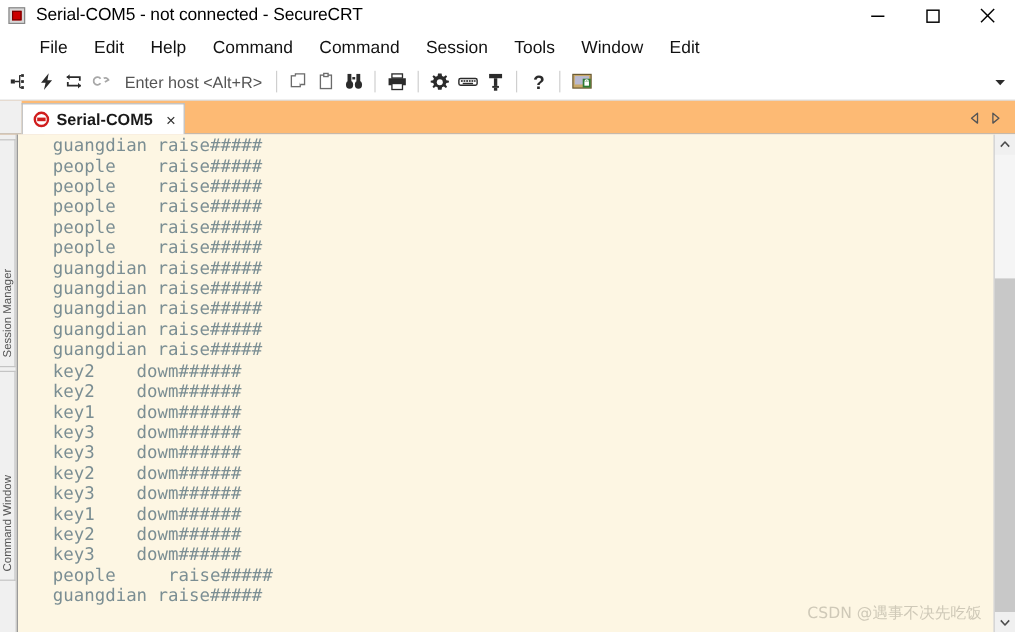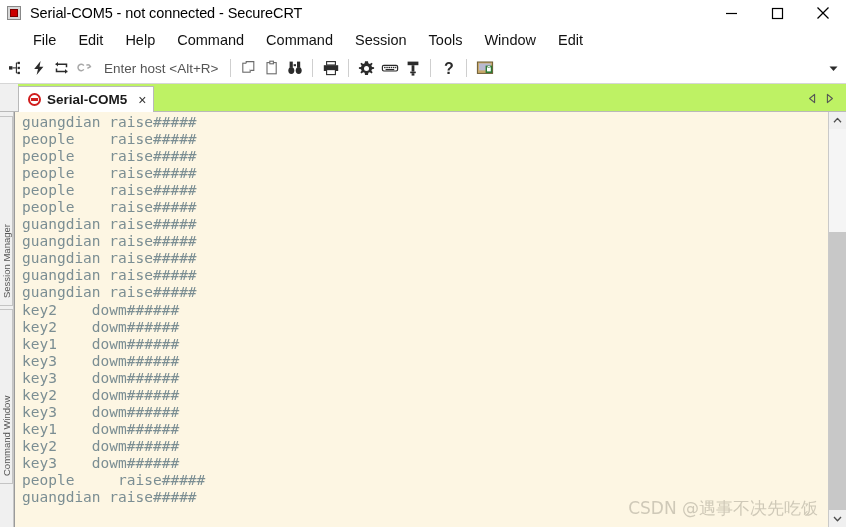--- a/index.html
+++ b/index.html
@@ -137,21 +137,21 @@
     display: flex;
     align-items: center;
     justify-content: center;
     margin-right: 2px;
     flex: 0 0 auto;
   }
 
   
   .tabstrip {
     height: 27px;
-    background: #bef264;
+    background: #fdba74;
     display: flex;
     align-items: flex-end;
     flex: 0 0 auto;
     border-bottom: 1px solid #b9b9b9;
     position: relative;
   }
   .tabstrip-left-pad { width: 18px; height: 100%; flex: 0 0 auto; background: #f0f0f0; }
   .tab {
     height: 26px;
     background: #ffffff;
@@ -306,21 +306,21 @@
     right: 0;
     background: #c8c8c8;
     cursor: default;
   }
 
   
   .watermark {
     position: absolute;
     right: 28px;
     bottom: 7px;
-    font-size: 17px;
+    font-size: 13px;
     color: #cfc9b8;
     white-space: nowrap;
     pointer-events: none;
     font-family: "DejaVu Sans", sans-serif;
   }
 </style>
 </head>
 <body>
 
 <div class="app">
@@ -524,21 +524,21 @@
   </div>
 
   <div class="body-area">
 
     <div class="side-rail">
       <div class="rail-tab" style="height:190px;">Session Manager</div>
       <div class="rail-tab" style="height:175px;">Command Window</div>
     </div>
 
     <div class="terminal-wrap">
-      <div class="terminal" id="terminal" style="background: rgb(253, 246, 227);">
+      <div class="terminal" id="terminal" style="background: rgb(253, 246, 227); margin-left: 22px;">
           <div class="term-line" style="color: rgb(123, 142, 147);">guangdian raise#####</div>
           <div class="term-line" style="color: rgb(123, 142, 147);">people    raise#####</div>
           <div class="term-line" style="color: rgb(123, 142, 147);">people    raise#####</div>
           <div class="term-line" style="color: rgb(123, 142, 147);">people    raise#####</div>
           <div class="term-line" style="color: rgb(123, 142, 147);">people    raise#####</div>
           <div class="term-line" style="color: rgb(123, 142, 147);">people    raise#####</div>
           <div class="term-line" style="color: rgb(123, 142, 147);">guangdian raise#####</div>
           <div class="term-line" style="color: rgb(123, 142, 147);">guangdian raise#####</div>
           <div class="term-line" style="color: rgb(123, 142, 147);">guangdian raise#####</div>
           <div class="term-line" style="color: rgb(123, 142, 147);">guangdian raise#####</div>

